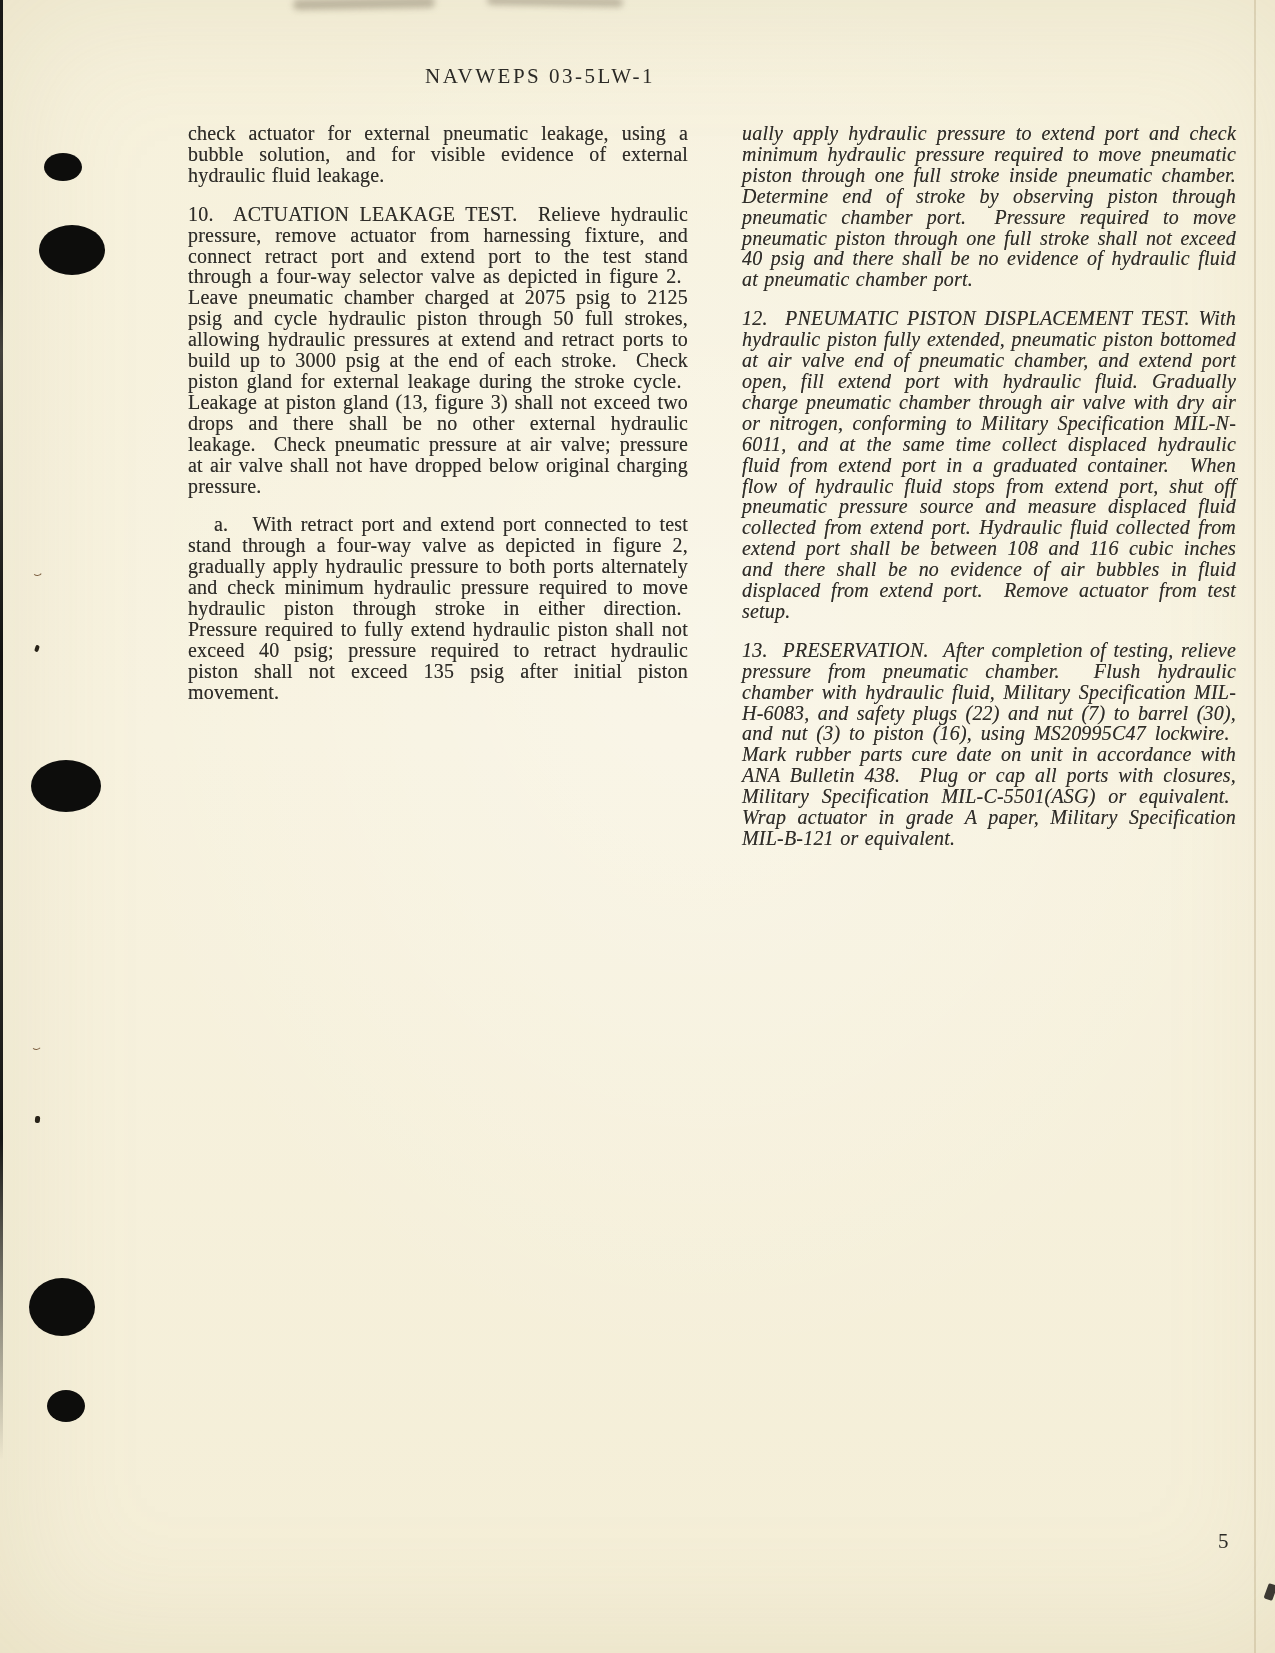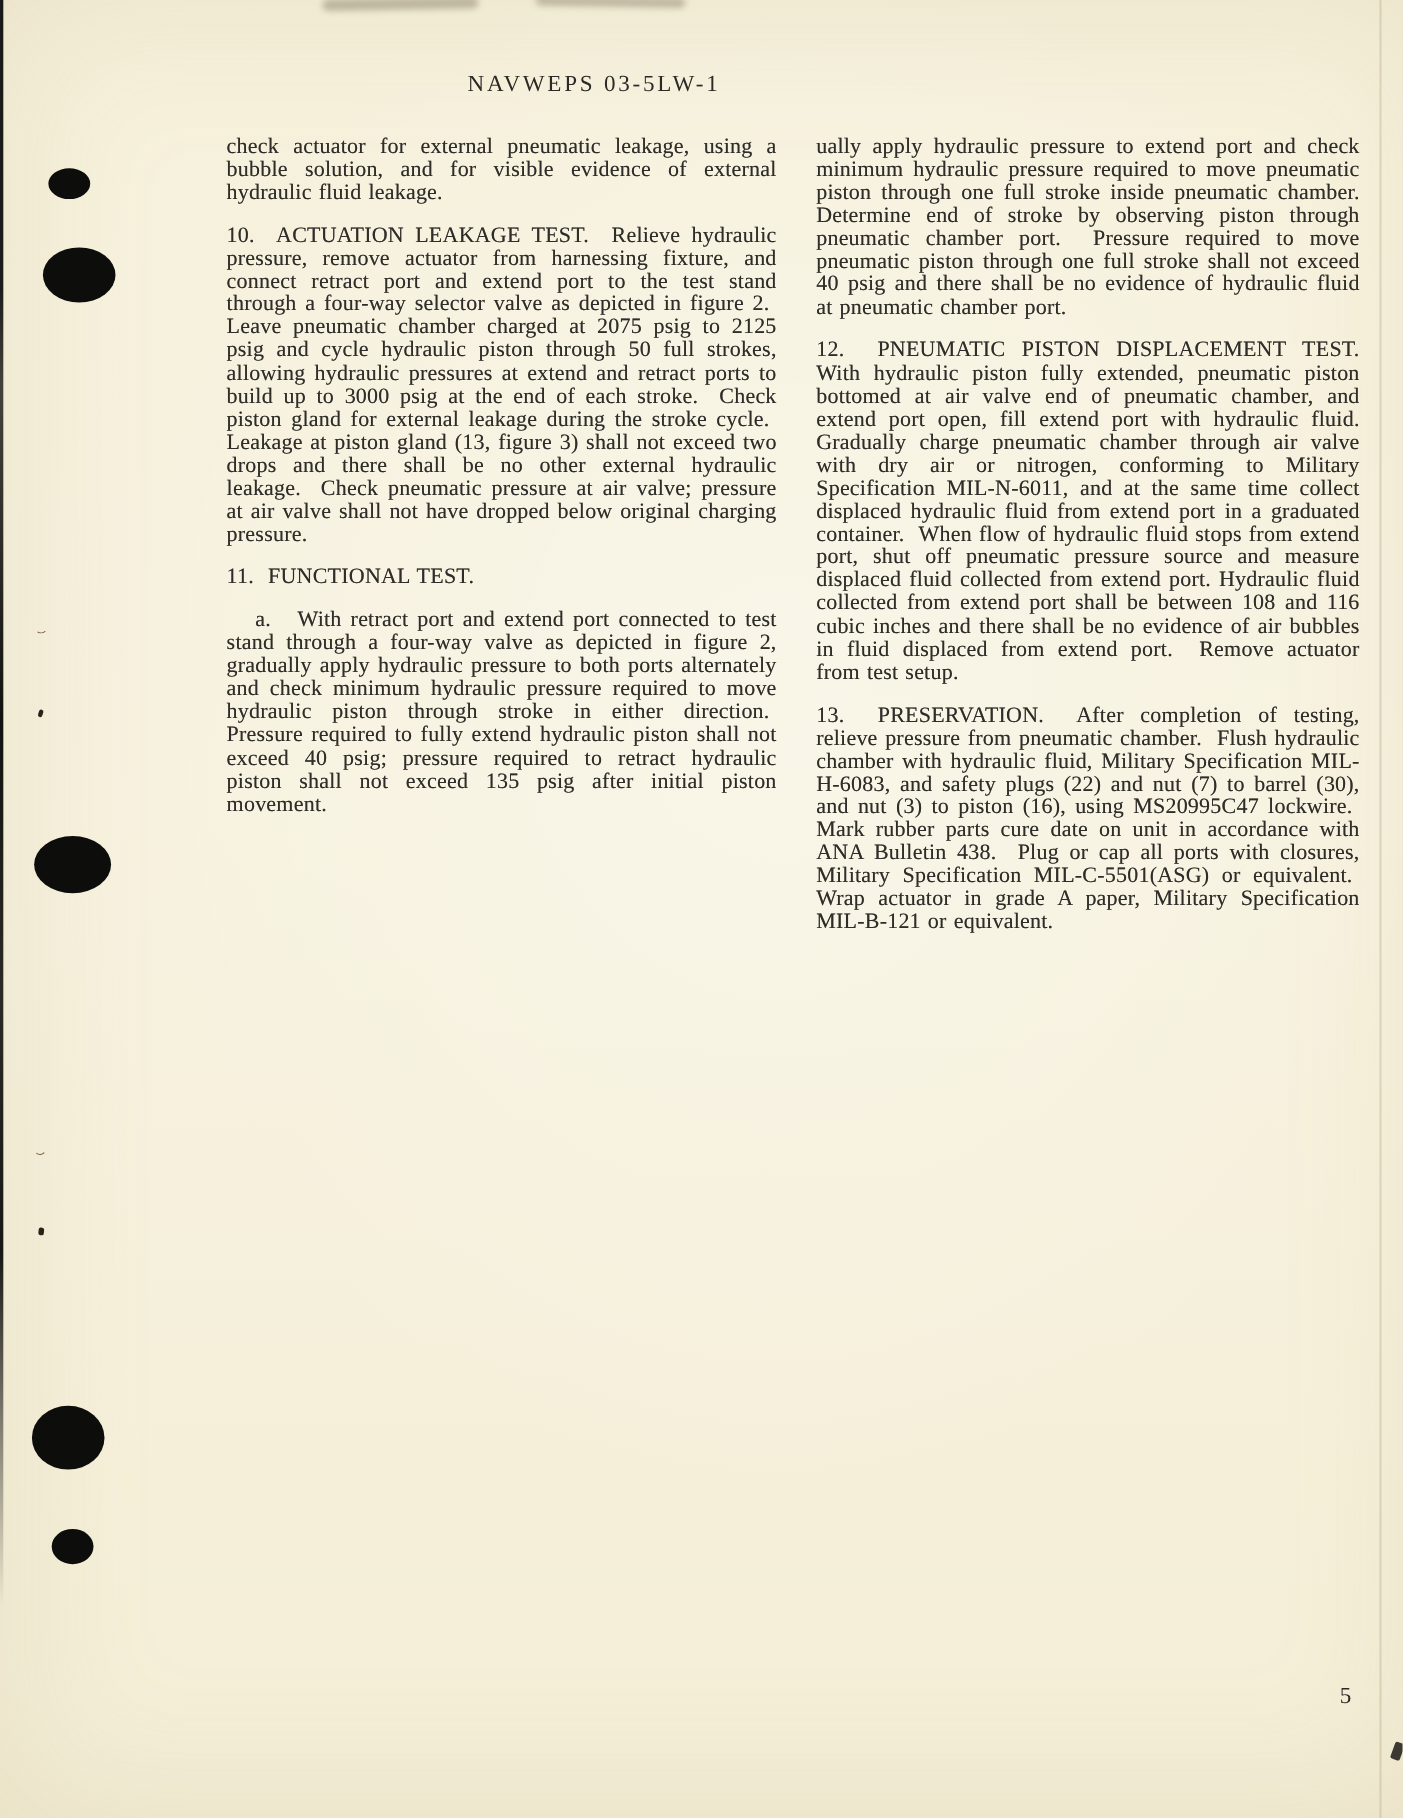--- a/index.html
+++ b/index.html
@@ -23,22 +23,22 @@
     top: 64px;
     font-size: 21px;
     letter-spacing: 2.5px;
     white-space: nowrap;
     color: #2b2a26;
   }
   .col {
     position: absolute;
     top: 123px;
   }
-  .col-left  { left: 206px; width: 500px; font-family: Liberation Serif, serif; }
-  .col-right { left: 742px; width: 494px; }
+  .col-left  { left: 188px; width: 500px; font-family: Liberation Serif, serif; }
+  .col-right { left: 742px; width: 494px; font-style: italic; }
   .col p {
     margin: 0 0 18px 0;
     font-size: 20px;
     line-height: 20.9px;
     text-align: justify;
     word-spacing: 1.2px;
     letter-spacing: 0.2px;
     text-shadow: 0 0 0.5px rgba(47,45,41,0.55);
   }
   .col p.indent { text-indent: 26px; }
@@ -112,21 +112,20 @@
 </head>
 <body>
 
 <div class="page">
 
   <div class="header">NAVWEPS 03-5LW-1</div>
 
   <div class="col col-left">
     <p>check actuator for external pneumatic leakage, using a bubble solution, and for visible evidence of external hydraulic fluid leakage.</p>
     <p>10.&nbsp; ACTUATION LEAKAGE TEST.&nbsp; Relieve hydraulic pressure, remove actuator from harnessing fixture, and connect retract port and extend port to the test stand through a four-way selector valve as depicted in figure 2.&nbsp; Leave pneumatic chamber charged at 2075 psig to 2125 psig and cycle hydraulic piston through 50 full strokes, allowing hydraulic pressures at extend and retract ports to build up to 3000 psig at the end of each stroke.&nbsp; Check piston gland for external leakage during the stroke cycle.&nbsp; Leakage at piston gland (13, figure 3) shall not exceed two drops and there shall be no other external hydraulic leakage.&nbsp; Check pneumatic pressure at air valve; pressure at air valve shall not have dropped below original charging pressure.</p>
-    <p>11.&nbsp; FUNCTIONAL TEST.</p>
     <p class="indent">a.&nbsp;&nbsp; With retract port and extend port connected to test stand through a four-way valve as depicted in figure 2, gradually apply hydraulic pressure to both ports alternately and check minimum hydraulic pressure required to move hydraulic piston through stroke in either direction.&nbsp; Pressure required to fully extend hydraulic piston shall not exceed 40 psig; pressure required to retract hydraulic piston shall not exceed 135 psig after initial piston movement.</p>
   </div>
 
   <div class="col col-right">
     <p>ually apply hydraulic pressure to extend port and check minimum hydraulic pressure required to move pneumatic piston through one full stroke inside pneumatic chamber. Determine end of stroke by observing piston through pneumatic chamber port.&nbsp; Pressure required to move pneumatic piston through one full stroke shall not exceed 40 psig and there shall be no evidence of hydraulic fluid at pneumatic chamber port.</p>
     <p>12.&nbsp; PNEUMATIC PISTON DISPLACEMENT TEST. With hydraulic piston fully extended, pneumatic piston bottomed at air valve end of pneumatic chamber, and extend port open, fill extend port with hydraulic fluid. Gradually charge pneumatic chamber through air valve with dry air or nitrogen, conforming to Military Specification MIL-N-6011, and at the same time collect displaced hydraulic fluid from extend port in a graduated container.&nbsp; When flow of hydraulic fluid stops from extend port, shut off pneumatic pressure source and measure displaced fluid collected from extend port. Hydraulic fluid collected from extend port shall be between 108 and 116 cubic inches and there shall be no evidence of air bubbles in fluid displaced from extend port.&nbsp; Remove actuator from test setup.</p>
     <p>13.&nbsp; PRESERVATION.&nbsp; After completion of testing, relieve pressure from pneumatic chamber.&nbsp; Flush hydraulic chamber with hydraulic fluid, Military Specification MIL-H-6083, and safety plugs (22) and nut (7) to barrel (30), and nut (3) to piston (16), using MS20995C47 lockwire.&nbsp; Mark rubber parts cure date on unit in accordance with ANA Bulletin 438.&nbsp; Plug or cap all ports with closures, Military Specification MIL-C-5501(ASG) or equivalent.&nbsp; Wrap actuator in grade A paper, Military Specification MIL-B-121 or equivalent.</p>
   </div>
 
   <div class="page-number">5</div>

